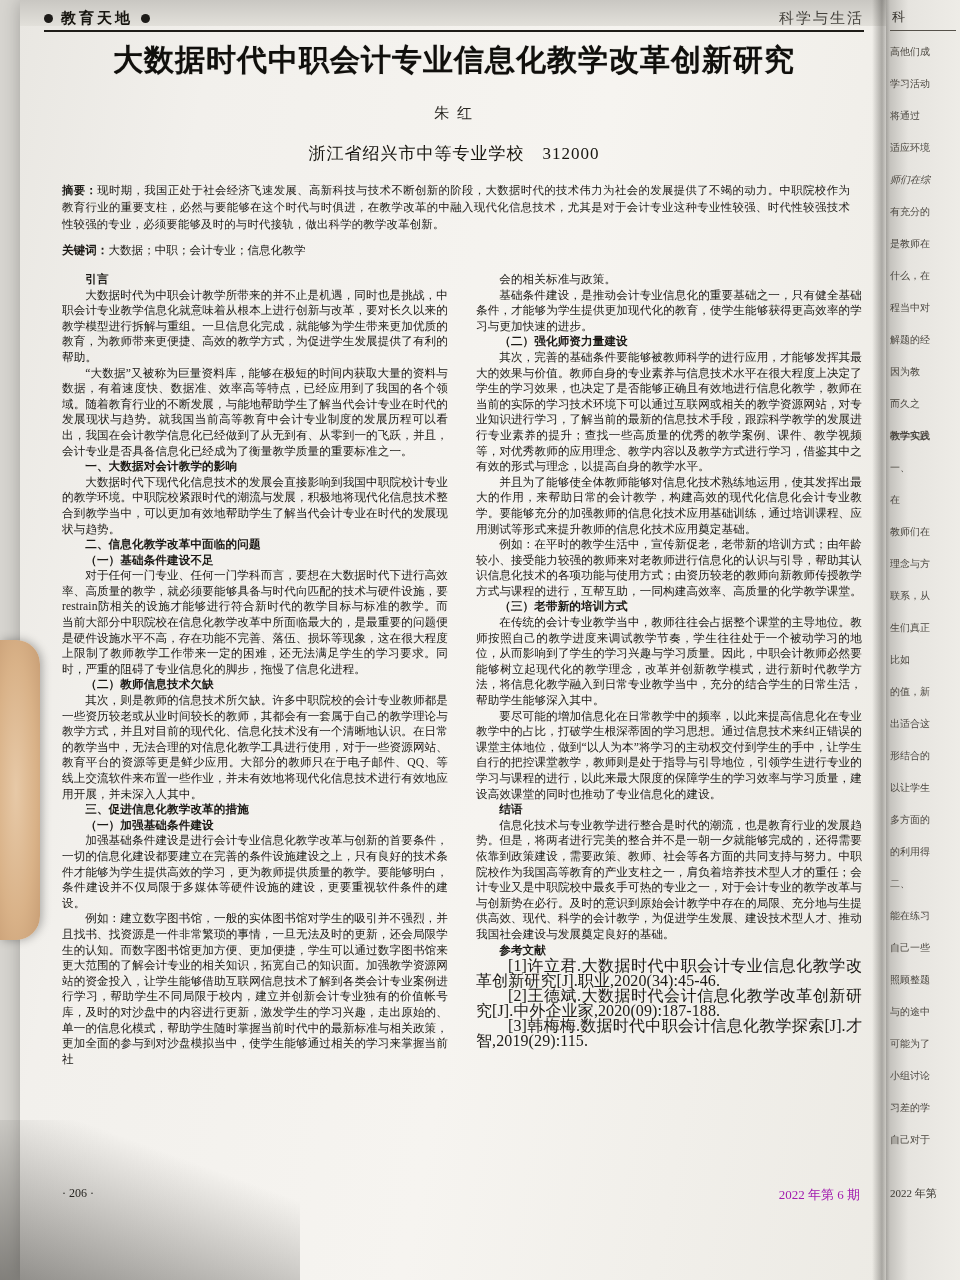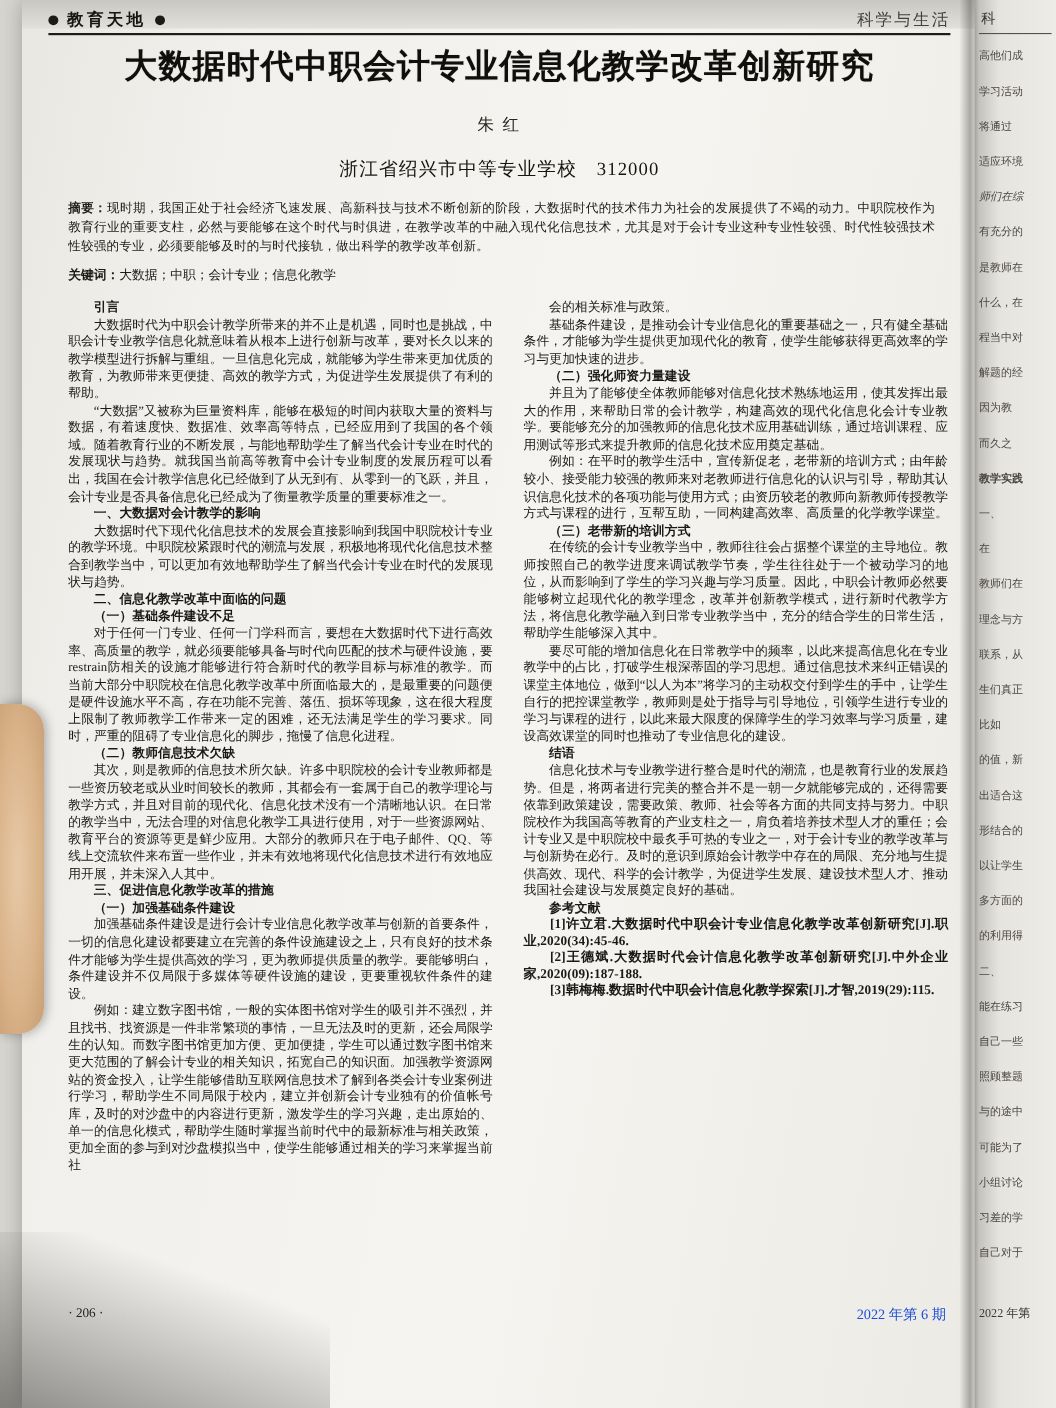--- a/index.html
+++ b/index.html
@@ -94,30 +94,30 @@
   .col{
     position:absolute;top:272px;width:386px;
     font-size:11.6px;line-height:15.6px;color:#1b1915;text-align:justify;
     letter-spacing:.1px;
   }
   .col.left{left:62px;}
   .col.right{left:476px;}
   .col p{margin:0;text-indent:2em;}
   .col p.h{font-weight:bold;text-indent:2em;}
   .col p.h2{font-weight:bold;text-indent:2em;}
-  .ref{font-size:12px;line-height:15px;font-weight:bold;}
+  .ref{font-size:16px;line-height:15px;}
 
   
   .folio{
     position:absolute;left:62px;top:1186px;font-size:12px;color:#1c1a16;
     font-family:"Liberation Serif",serif;
   }
   .issue{
     position:absolute;left:700px;top:1186px;width:160px;text-align:right;
-    font-size:13px;color:#1d4ed8;
+    font-size:13px;color:#a21caf;
   }
 
   
   .rp-hdr{
     position:absolute;left:6px;top:8px;font-size:13px;color:#35322c;letter-spacing:2px;
   }
   .rp-line{position:absolute;left:4px;width:66px;font-size:10px;line-height:15px;color:#4a463f;}
   .rp-foot{position:absolute;left:4px;top:1186px;font-size:11px;color:#3b3832;}
   .rp-rule{position:absolute;left:4px;top:30px;width:66px;height:1px;background:#55514a;}
 </style>
@@ -208,20 +208,21 @@
       <p>其次，则是教师的信息技术所欠缺。许多中职院校的会计专业教师都是一些资历较老或从业时间较长的教师，其都会有一套属于自己的教学理论与教学方式，并且对目前的现代化、信息化技术没有一个清晰地认识。在日常的教学当中，无法合理的对信息化教学工具进行使用，对于一些资源网站、教育平台的资源等更是鲜少应用。大部分的教师只在于电子邮件、QQ、等线上交流软件来布置一些作业，并未有效地将现代化信息技术进行有效地应用开展，并未深入人其中。</p>
       <p class="h">三、促进信息化教学改革的措施</p>
       <p class="h2">（一）加强基础条件建设</p>
       <p>加强基础条件建设是进行会计专业信息化教学改革与创新的首要条件，一切的信息化建设都要建立在完善的条件设施建设之上，只有良好的技术条件才能够为学生提供高效的学习，更为教师提供质量的教学。要能够明白，条件建设并不仅局限于多媒体等硬件设施的建设，更要重视软件条件的建设。</p>
       <p>例如：建立数字图书馆，一般的实体图书馆对学生的吸引并不强烈，并且找书、找资源是一件非常繁琐的事情，一旦无法及时的更新，还会局限学生的认知。而数字图书馆更加方便、更加便捷，学生可以通过数字图书馆来更大范围的了解会计专业的相关知识，拓宽自己的知识面。加强教学资源网站的资金投入，让学生能够借助互联网信息技术了解到各类会计专业案例进行学习，帮助学生不同局限于校内，建立并创新会计专业独有的价值帐号库，及时的对沙盘中的内容进行更新，激发学生的学习兴趣，走出原始的、单一的信息化模式，帮助学生随时掌握当前时代中的最新标准与相关政策，更加全面的参与到对沙盘模拟当中，使学生能够通过相关的学习来掌握当前社</p>
     </div>
   <div class="col right" id="col-right">
       <p>会的相关标准与政策。</p>
       <p>基础条件建设，是推动会计专业信息化的重要基础之一，只有健全基础条件，才能够为学生提供更加现代化的教育，使学生能够获得更高效率的学习与更加快速的进步。</p>
       <p class="h2">（二）强化师资力量建设</p>
+      <p>其次，完善的基础条件要能够被教师科学的进行应用，才能够发挥其最大的效果与价值。教师自身的专业素养与信息技术水平在很大程度上决定了学生的学习效果，也决定了是否能够正确且有效地进行信息化教学，教师在当前的实际的学习技术环境下可以通过互联网或相关的教学资源网站，对专业知识进行学习，了解当前的最新的信息技术手段，跟踪科学教学的发展进行专业素养的提升；查找一些高质量的优秀的教学案例、课件、教学视频等，对优秀教师的应用理念、教学内容以及教学方式进行学习，借鉴其中之有效的形式与理念，以提高自身的教学水平。</p>
       <p>并且为了能够使全体教师能够对信息化技术熟练地运用，使其发挥出最大的作用，来帮助日常的会计教学，构建高效的现代化信息化会计专业教学。要能够充分的加强教师的信息化技术应用基础训练，通过培训课程、应用测试等形式来提升教师的信息化技术应用奠定基础。</p>
       <p>例如：在平时的教学生活中，宣传新促老，老带新的培训方式；由年龄较小、接受能力较强的教师来对老教师进行信息化的认识与引导，帮助其认识信息化技术的各项功能与使用方式；由资历较老的教师向新教师传授教学方式与课程的进行，互帮互助，一同构建高效率、高质量的化学教学课堂。</p>
       <p class="h2">（三）老带新的培训方式</p>
       <p>在传统的会计专业教学当中，教师往往会占据整个课堂的主导地位。教师按照自己的教学进度来调试教学节奏，学生往往处于一个被动学习的地位，从而影响到了学生的学习兴趣与学习质量。因此，中职会计教师必然要能够树立起现代化的教学理念，改革并创新教学模式，进行新时代教学方法，将信息化教学融入到日常专业教学当中，充分的结合学生的日常生活，帮助学生能够深入其中。</p>
       <p>要尽可能的增加信息化在日常教学中的频率，以此来提高信息化在专业教学中的占比，打破学生根深蒂固的学习思想。通过信息技术来纠正错误的课堂主体地位，做到“以人为本”将学习的主动权交付到学生的手中，让学生自行的把控课堂教学，教师则是处于指导与引导地位，引领学生进行专业的学习与课程的进行，以此来最大限度的保障学生的学习效率与学习质量，建设高效课堂的同时也推动了专业信息化的建设。</p>
       <p class="h">结语</p>
       <p>信息化技术与专业教学进行整合是时代的潮流，也是教育行业的发展趋势。但是，将两者进行完美的整合并不是一朝一夕就能够完成的，还得需要依靠到政策建设，需要政策、教师、社会等各方面的共同支持与努力。中职院校作为我国高等教育的产业支柱之一，肩负着培养技术型人才的重任；会计专业又是中职院校中最炙手可热的专业之一，对于会计专业的教学改革与与创新势在必行。及时的意识到原始会计教学中存在的局限、充分地与生提供高效、现代、科学的会计教学，为促进学生发展、建设技术型人才、推动我国社会建设与发展奠定良好的基础。</p>
       <p class="h">参考文献</p>
       <p class="ref">[1]许立君.大数据时代中职会计专业信息化教学改革创新研究[J].职业,2020(34):45-46.</p>
       <p class="ref">[2]王德斌.大数据时代会计信息化教学改革创新研究[J].中外企业家,2020(09):187-188.</p>

